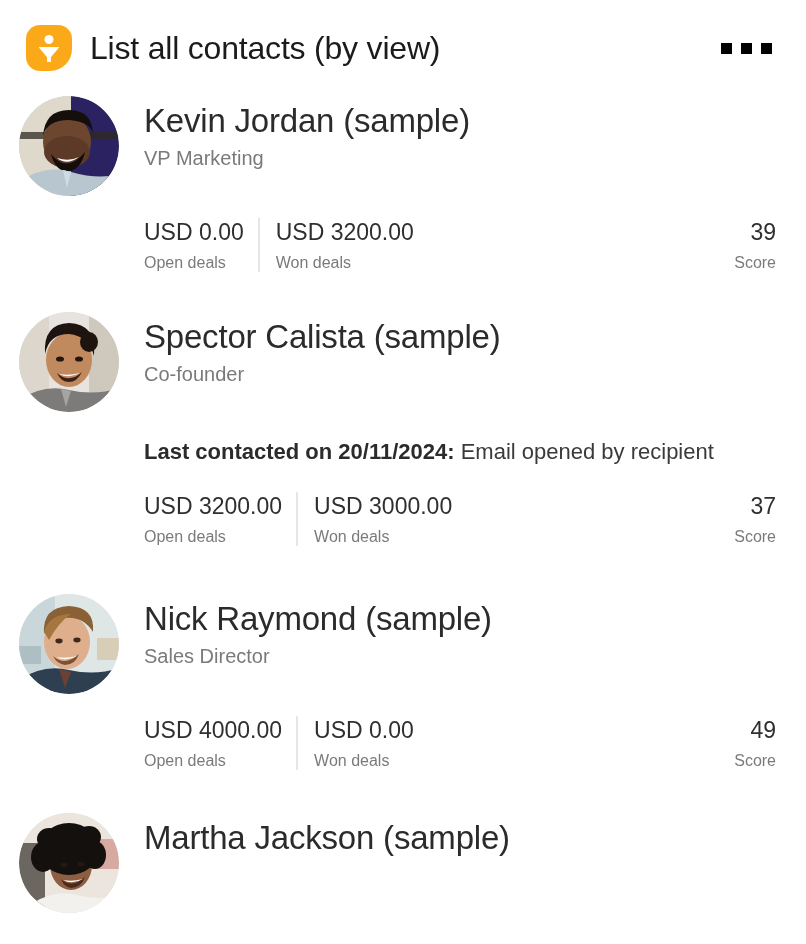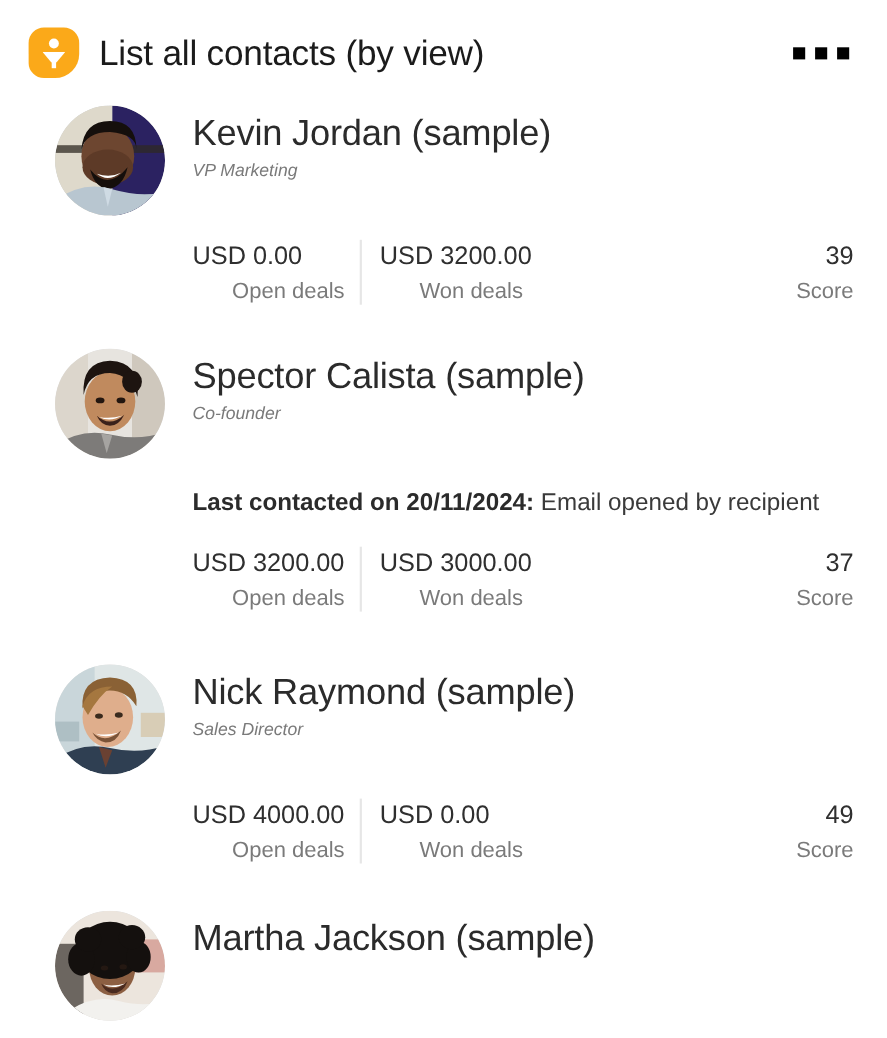--- a/index.html
+++ b/index.html
@@ -80,21 +80,21 @@
     width: 11px;
     height: 11px;
     background: #000000;
   }
 
   
   .contact-list {
     padding: 0;
   }
   .contact-card {
-    padding: 0 30px 0 50px;
+    padding: 0 30px 0 19px;
     box-sizing: border-box;
     position: relative;
   }
   .card-top {
     display: flex;
     align-items: flex-start;
   }
   .avatar {
     width: 100px;
     height: 100px;
@@ -113,26 +113,25 @@
   }
   .contact-name {
     font-size: 33px;
     font-weight: 300;
     color: #2b2b2b;
     line-height: 1.12;
     letter-spacing: -0.2px;
     white-space: nowrap;
   }
   .contact-role {
-    font-size: 16px;
+    font-size: 20px;
     font-weight: 400;
     color: #7a7a7a;
     margin-top: 7px;
     line-height: 1.15;
-    font-style: italic;
   }
 
   .note {
     margin-left: 125px;
     margin-top: 21px;
     margin-right: 28px;
     font-size: 22px;
     line-height: 1.7;
     color: #3a3a3a;
     font-weight: 400;
@@ -153,27 +152,26 @@
     position: relative;
   }
   .metric .value {
     font-size: 23px;
     color: #2f2f2f;
     font-weight: 400;
     line-height: 1.25;
     white-space: nowrap;
   }
   .metric .label {
-    font-size: 20px;
+    font-size: 16px;
     color: #7a7a7a;
     font-weight: 400;
     margin-top: 6px;
     line-height: 1.2;
     white-space: nowrap;
-    margin-left: 36px;
   }
   .metric.open   { padding-right: 14px; }
   .metric.won    { padding-left: 16px; border-left: 2px solid #e6e6e6; }
   .metric.score  { margin-left: auto; text-align: right; }
 
   .card-gap-1 { height: 40px; }
   .card-gap-2 { height: 48px; }
   .card-gap-3 { height: 43px; }
 
   .clipped { overflow: hidden; }

